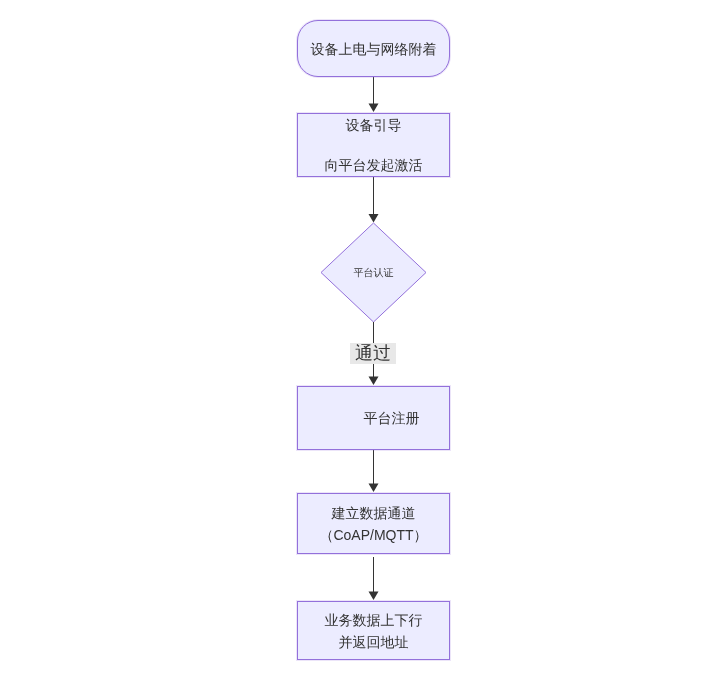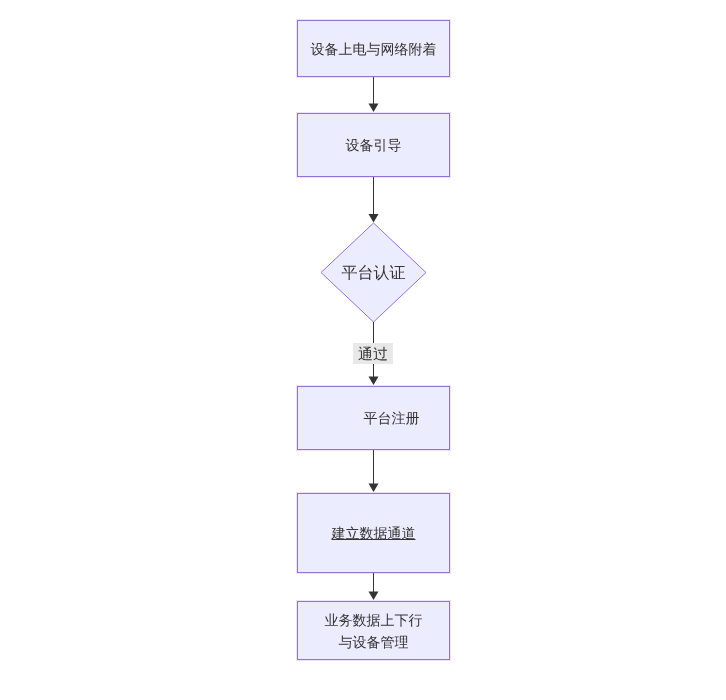--- a/index.html
+++ b/index.html
@@ -32,46 +32,46 @@
     border: 1px solid #9370DB;
     box-shadow: 0 0 0 1px rgba(147,112,219,0.18);
     display: flex;
     flex-direction: column;
     align-items: center;
     justify-content: center;
     text-align: center;
     font-size: 14px;
     line-height: 22px;
   }
-  .node-a { top: 20px;  height: 57px; }
+  .node-a { top: 20px;  height: 57px; border-radius: 21px; }
   .node-b { top: 113px; height: 64px; gap: 18px; }
   .node-d { top: 386px; height: 64px; padding-left: 36px; }
-  .node-e { top: 493px; height: 80px; text-decoration: underline; }
+  .node-e { top: 493px; height: 61px; }
   .node-f { top: 601px; height: 59px; }
   .diamond-text {
     position: absolute;
     left: 321px;
     top: 223px;
     width: 105px;
     height: 99px;
     display: flex;
     align-items: center;
     justify-content: center;
     text-align: center;
-    font-size: 16px;
+    font-size: 10px;
     line-height: 22px;
   }
   .edge-label {
     position: absolute;
     left: 373px;
     top: 343px;
     transform: translateX(-50%);
     background: #e8e8e8;
     padding: 0 5px;
-    font-size: 15px;
+    font-size: 18px;
     line-height: 21px;
     white-space: nowrap;
   }
 </style>
 </head>
 <body>
 
 <div class="canvas">
 
   <svg class="edges-svg" width="726" height="700" viewBox="0 0 726 700" xmlns="http://www.w3.org/2000/svg">
@@ -93,34 +93,36 @@
     <line x1="373.5" y1="557" x2="373.5" y2="592" stroke="#333333" stroke-width="1"></line>
     <polygon points="368.5,591.5 378.5,591.5 373.5,600" fill="#333333"></polygon>
   </svg>
 
   <div class="node node-a">
     <div>设备上电与网络附着</div>
   </div>
 
   <div class="node node-b">
     <div>设备引导</div>
+    <div>向平台发起激活</div>
   </div>
 
   <div class="diamond-text">
     <div>平台认证</div>
   </div>
 
   <div class="edge-label">通过</div>
 
   <div class="node node-d">
     <div>平台注册</div>
   </div>
 
   <div class="node node-e">
     <div>建立数据通道</div>
+    <div>（CoAP/MQTT）</div>
   </div>
 
   <div class="node node-f">
     <div>业务数据上下行</div>
-    <div>与设备管理</div>
+    <div>并返回地址</div>
   </div>
 
 </div>
 
 </body></html>

